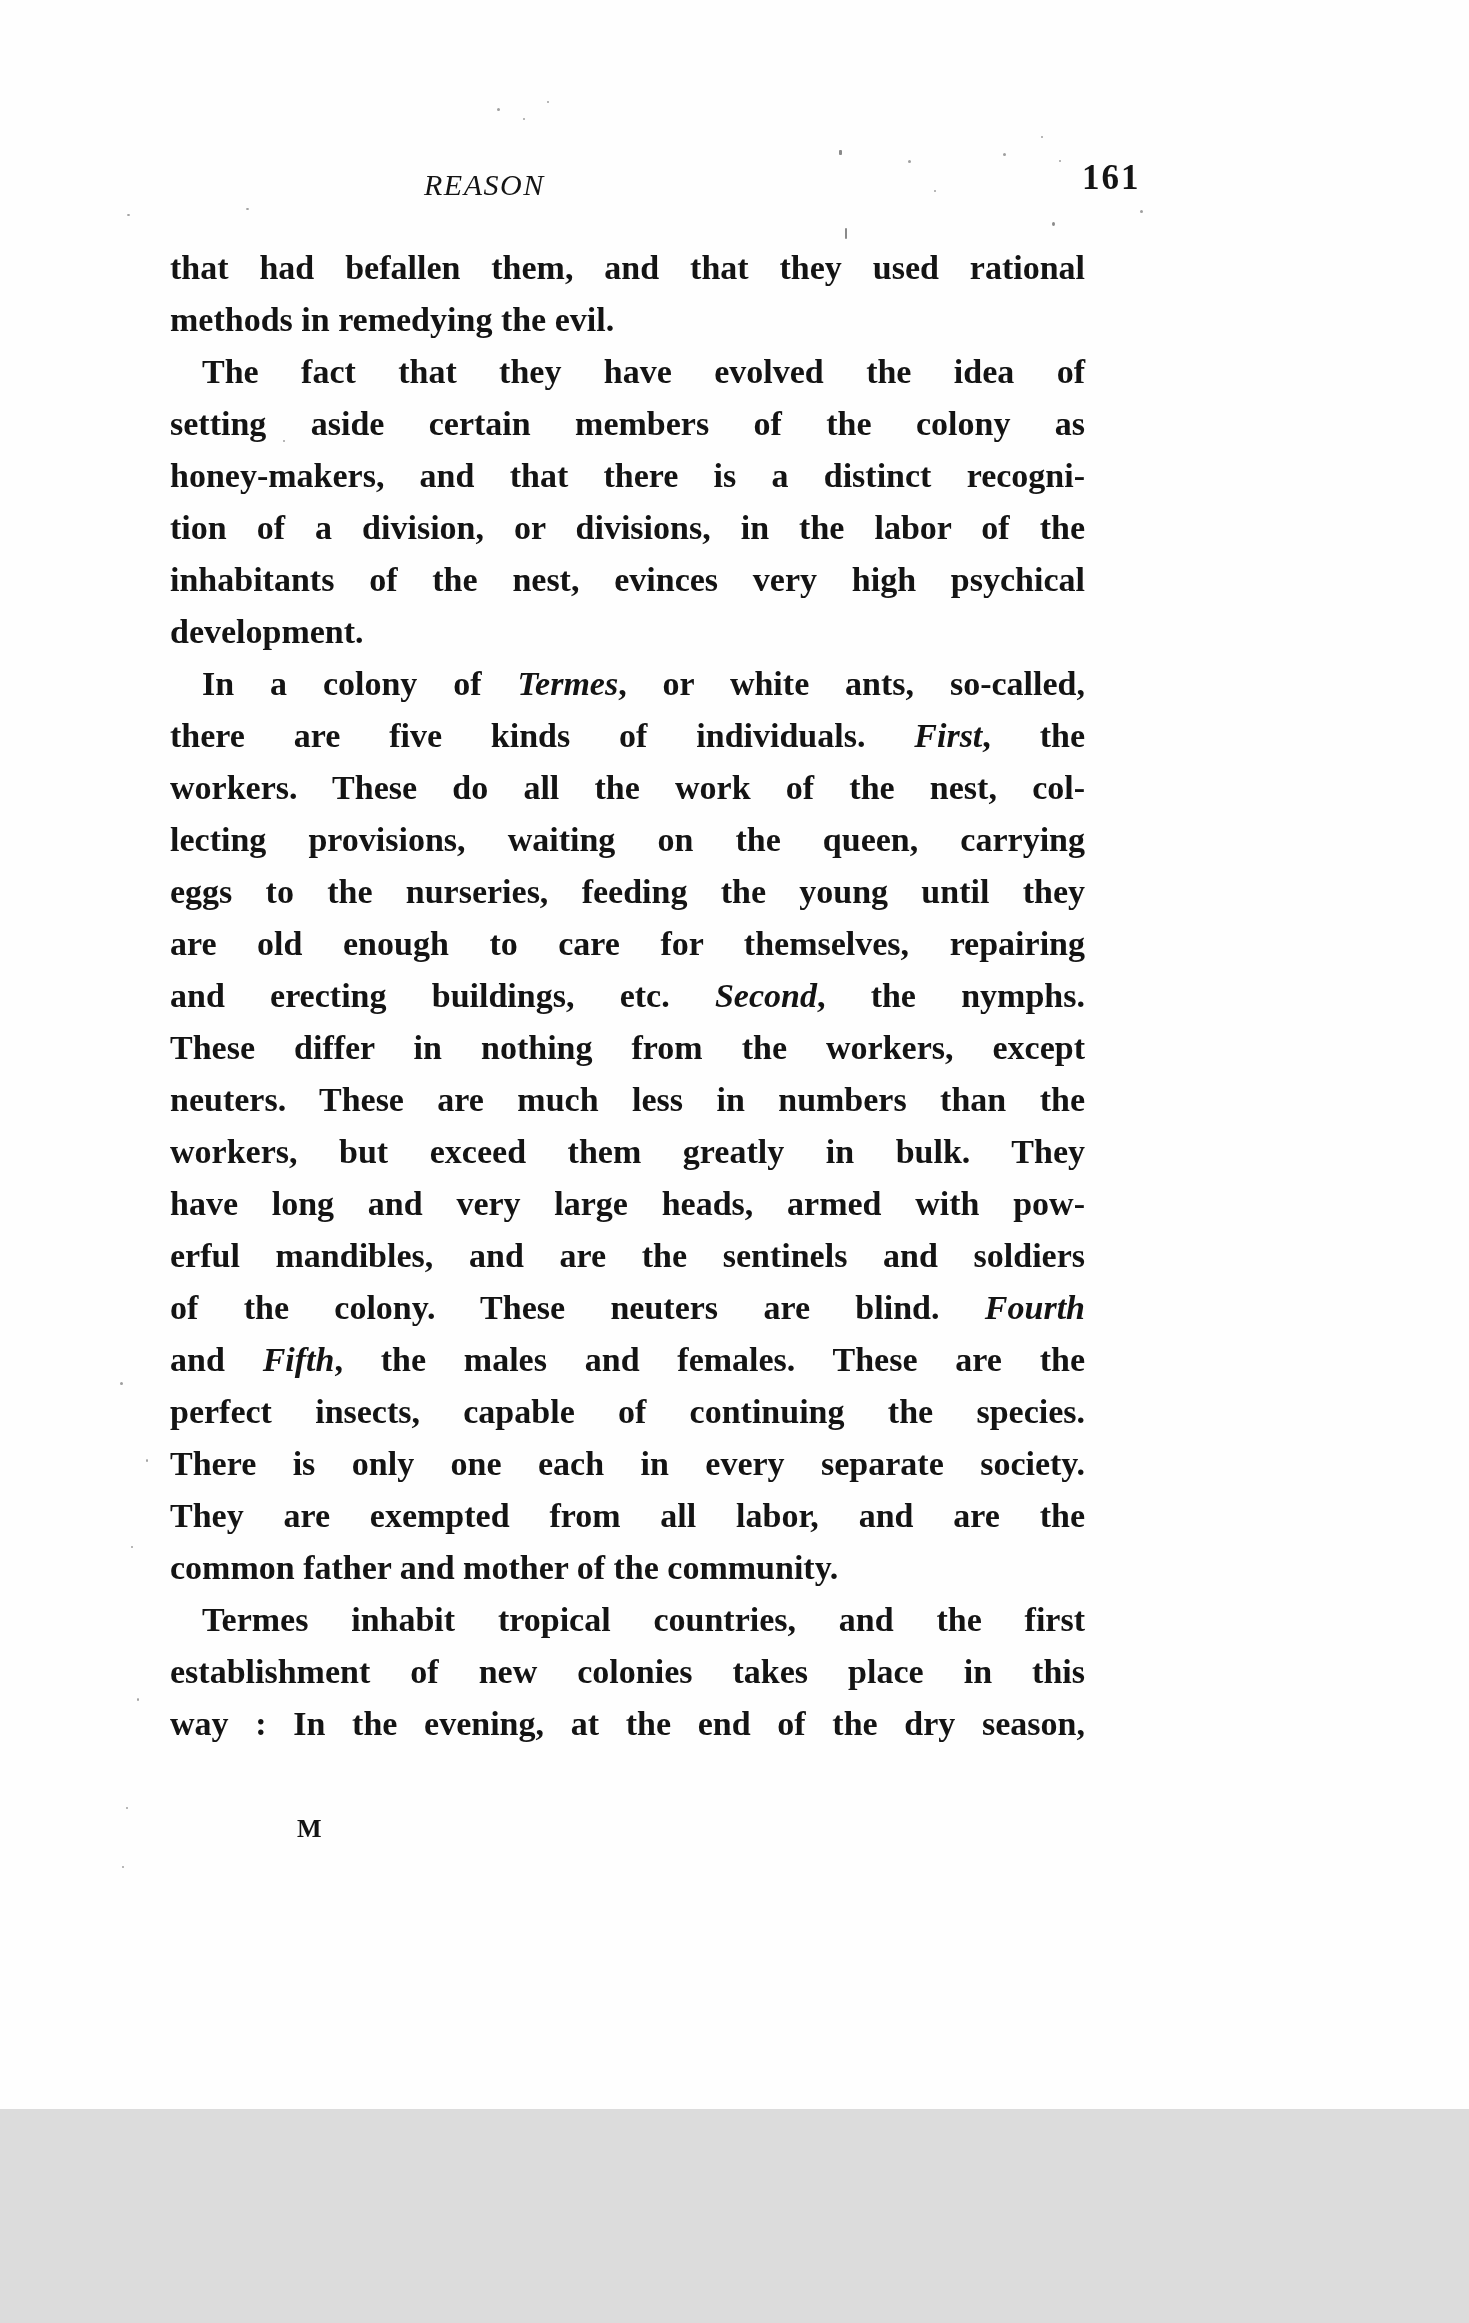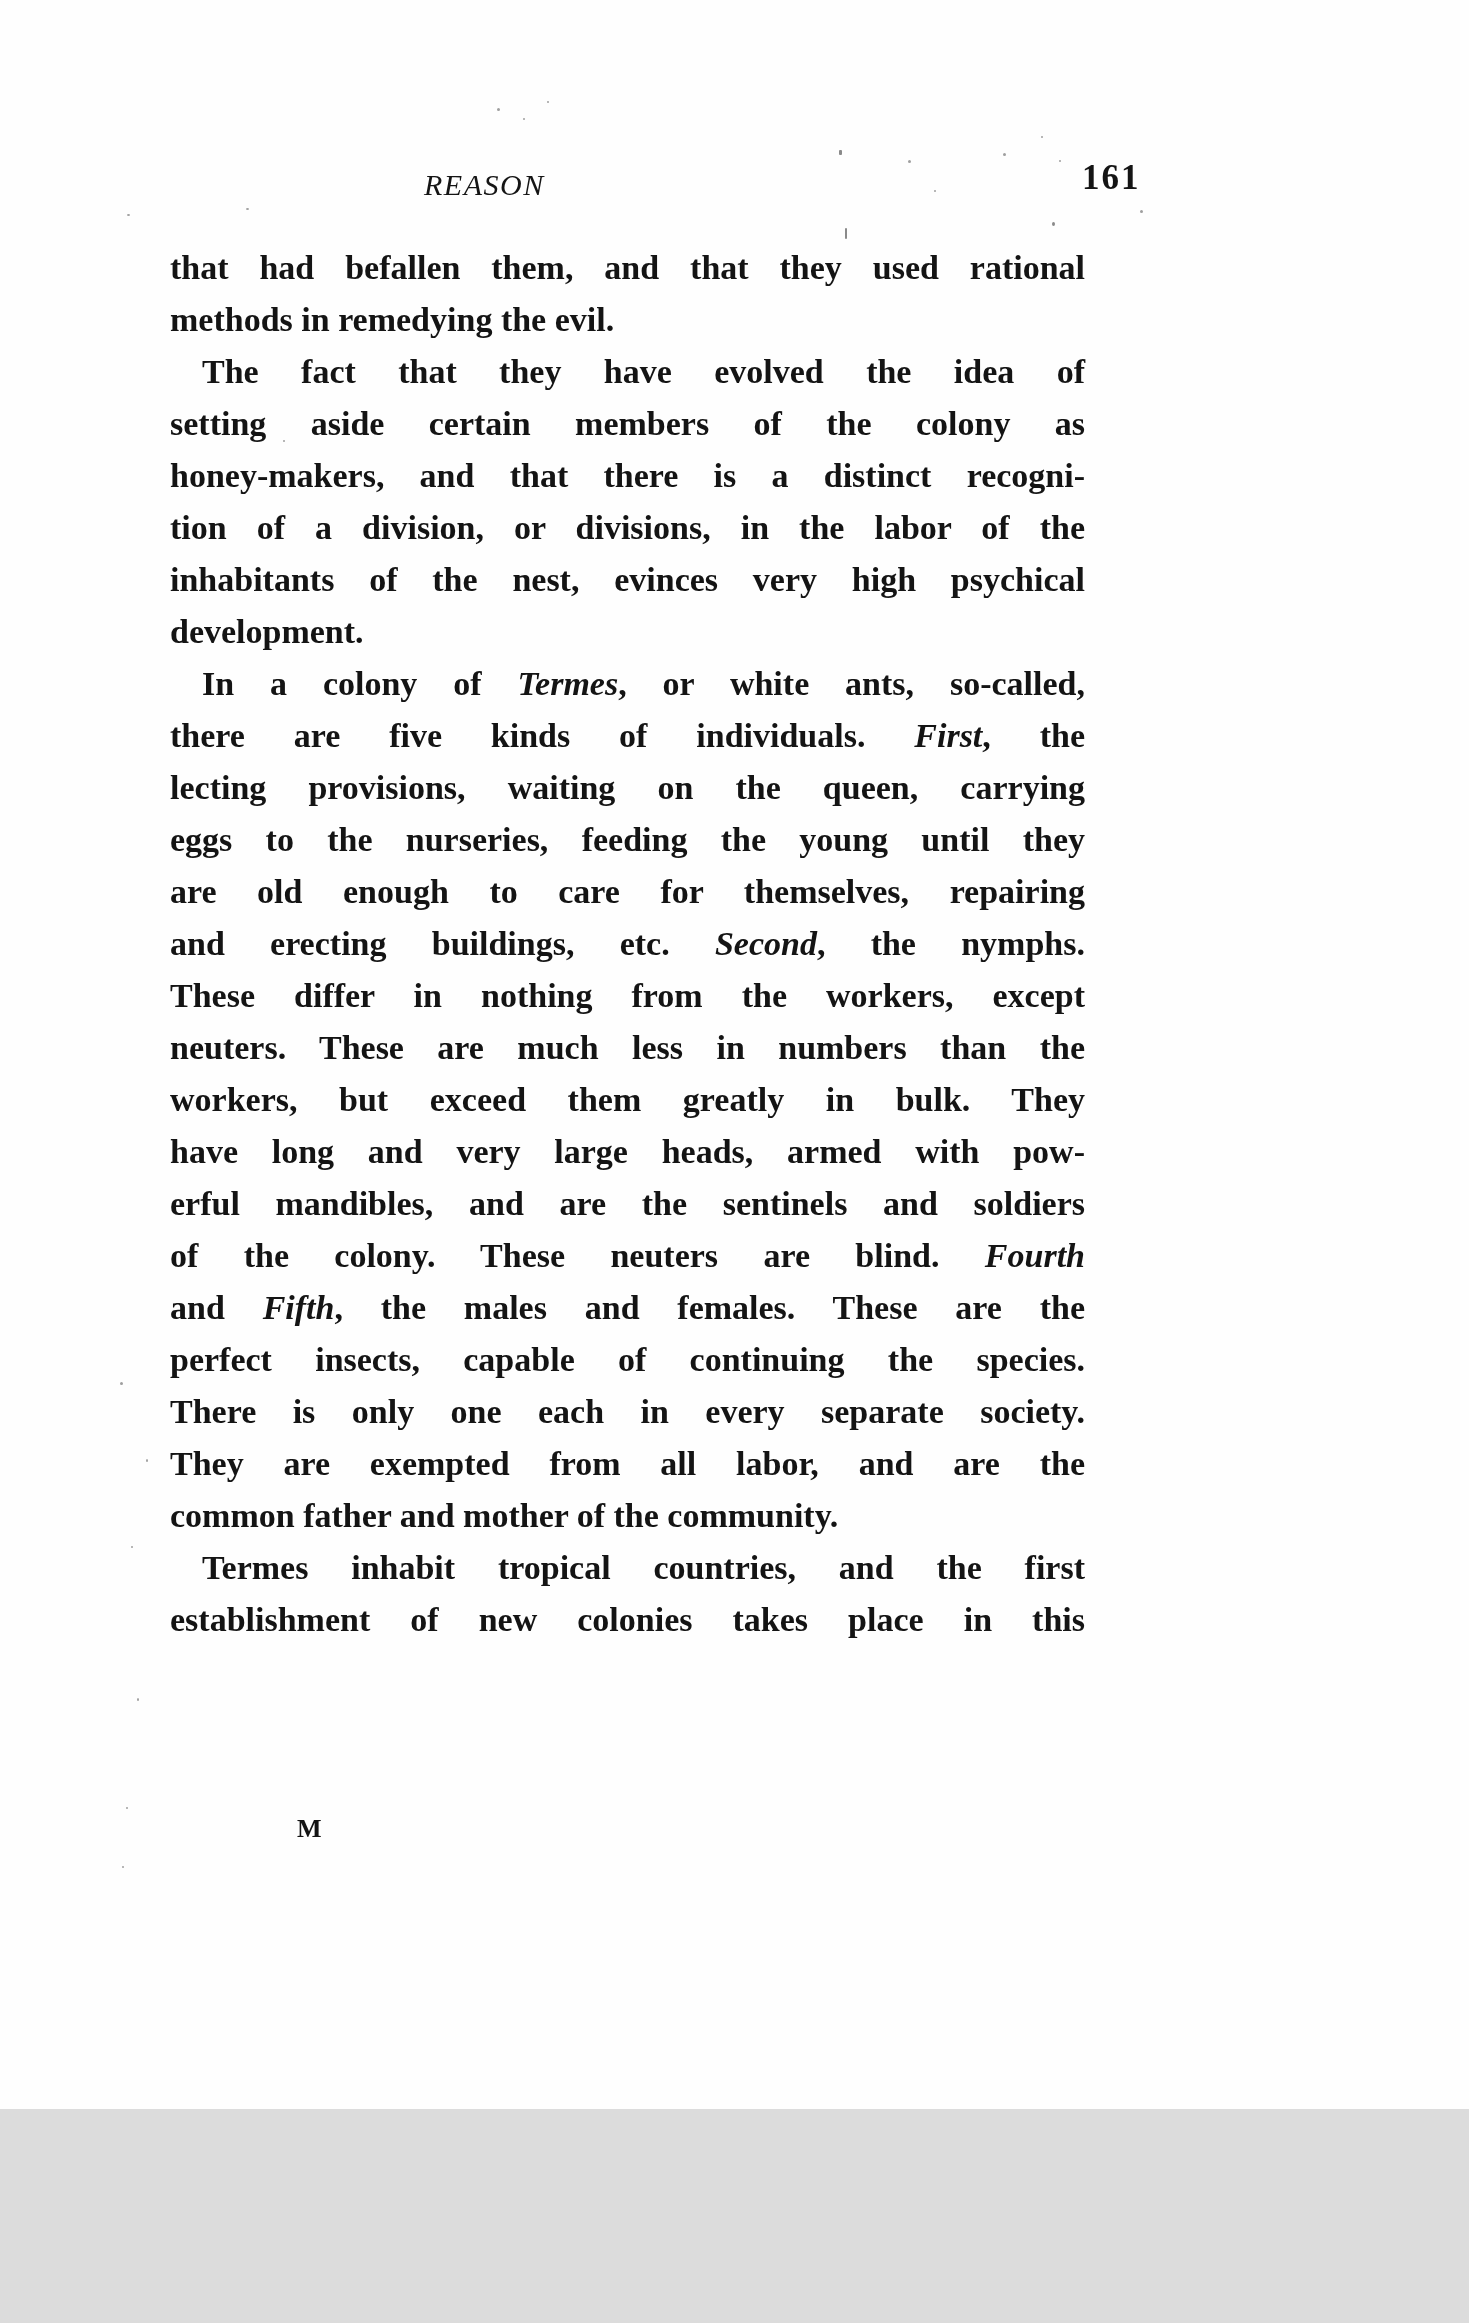--- a/index.html
+++ b/index.html
@@ -63,39 +63,41 @@
         <div class="line indent"><span>The fact that they have evolved the idea of</span></div>
         <div class="line"><span>setting aside certain members of the colony as</span></div>
         <div class="line"><span>honey-makers, and that there is a distinct recogni-</span></div>
         <div class="line"><span>tion of a division, or divisions, in the labor of the</span></div>
         <div class="line"><span>inhabitants of the nest, evinces very high psychical</span></div>
         <div class="line para-end"><span>development.</span></div>
       </div>
       <div class="paragraph">
         <div class="line indent"><span>In a colony of </span><span class="italic">Termes</span><span>, or white ants, so-called,</span></div>
         <div class="line"><span>there are five kinds of individuals. </span><span class="italic">First</span><span>, the</span></div>
+        <div class="line"><span>workers. These do all the work of the nest, col-</span></div>
         <div class="line"><span>lecting provisions, waiting on the queen, carrying</span></div>
         <div class="line"><span>eggs to the nurseries, feeding the young until they</span></div>
         <div class="line"><span>are old enough to care for themselves, repairing</span></div>
         <div class="line"><span>and erecting buildings, etc. </span><span class="italic">Second</span><span>, the nymphs.</span></div>
         <div class="line"><span>These differ in nothing from the workers, except</span></div>
         <div class="line"><span>neuters. These are much less in numbers than the</span></div>
         <div class="line"><span>workers, but exceed them greatly in bulk. They</span></div>
         <div class="line"><span>have long and very large heads, armed with pow-</span></div>
         <div class="line"><span>erful mandibles, and are the sentinels and soldiers</span></div>
         <div class="line"><span>of the colony. These neuters are blind. </span><span class="italic">Fourth</span></div>
         <div class="line"><span>and </span><span class="italic">Fifth</span><span>, the males and females. These are the</span></div>
         <div class="line"><span>perfect insects, capable of continuing the species.</span></div>
         <div class="line"><span>There is only one each in every separate society.</span></div>
         <div class="line"><span>They are exempted from all labor, and are the</span></div>
         <div class="line para-end"><span>common father and mother of the community.</span></div>
       </div>
       <div class="paragraph">
         <div class="line indent"><span>Termes inhabit tropical countries, and the first</span></div>
         <div class="line"><span>establishment of new colonies takes place in this</span></div>
+        <div class="line"><span>way : In the evening, at the end of the dry season,</span></div>
       </div>
     </div>
 
   <div class="signature-mark">M</div>
 
   <div>
     <div class="speck" style="left:497px;top:108px;width:3px;height:3px;"></div>
     <div class="speck" style="left:523px;top:118px;width:2px;height:2px;"></div>
     <div class="speck" style="left:547px;top:101px;width:2px;height:2px;"></div>
     <div class="speck" style="left:839px;top:150px;width:3px;height:5px;background:#8a8a8a;border-radius:1px;"></div>

